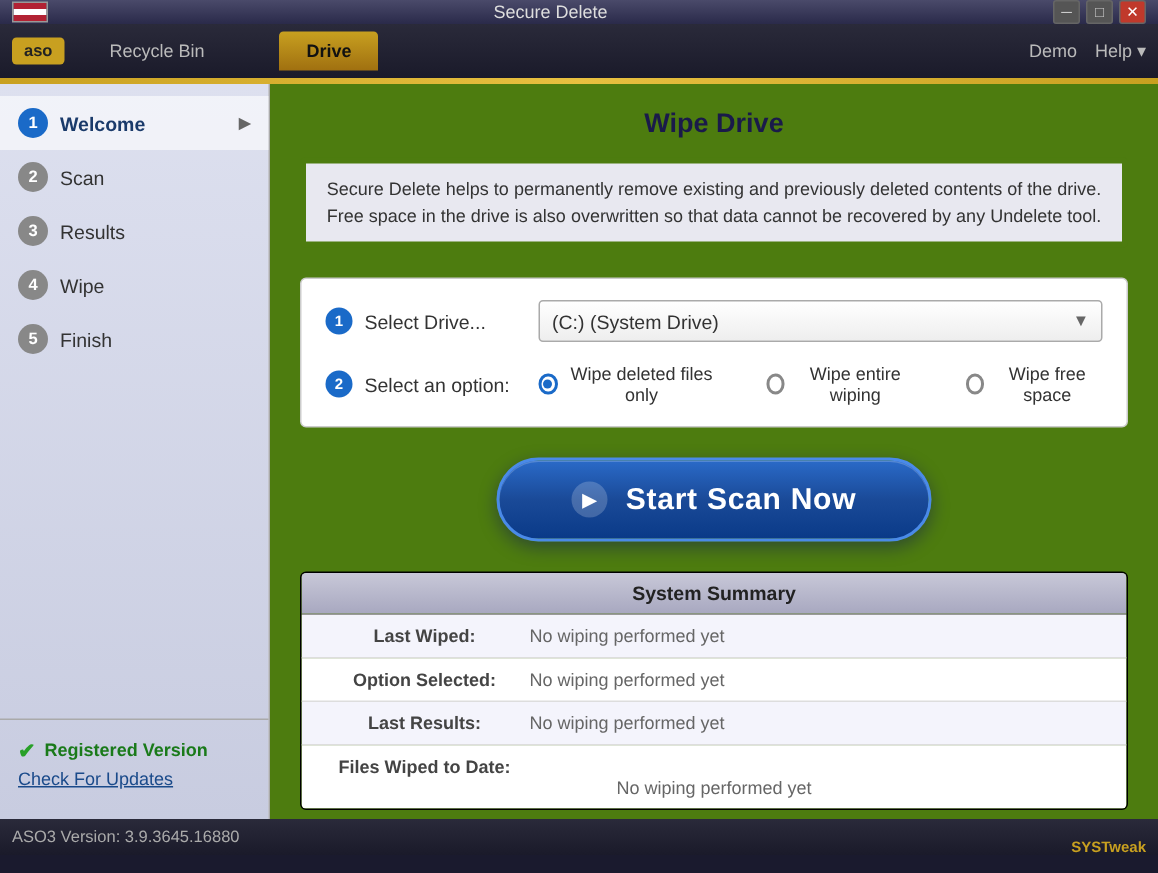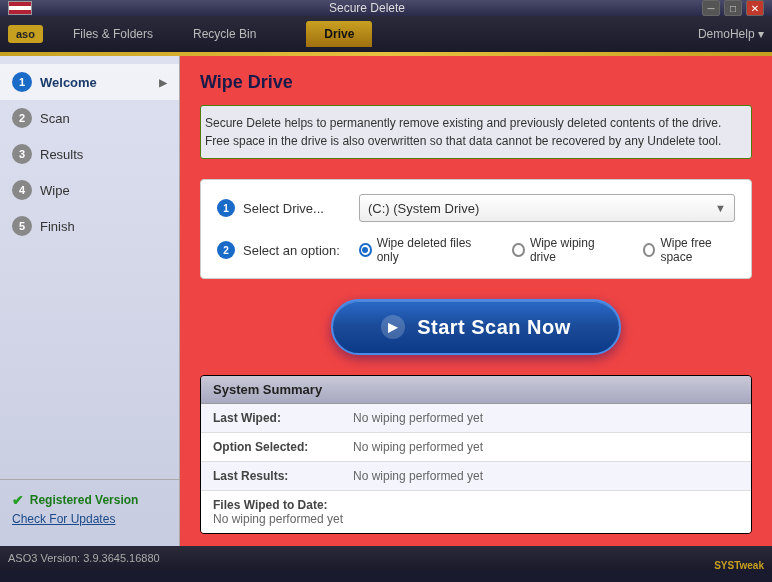--- a/index.html
+++ b/index.html
@@ -72,20 +72,21 @@
     }
     .menu-tab.active {
       background: linear-gradient(to bottom, #c8a020, #a07010);
       color: #111;
       font-weight: bold;
       margin-left: 28px;
     }
     .menu-right {
       margin-left: auto;
       display: flex;
+      gap: 12px;
       color: #bbb;
       font-size: 12px;
       justify-content: space-between;
     }
     .menu-right span { cursor: pointer; }
 
     
     .accent-bar {
       height: 4px;
       background: linear-gradient(to right, #c8a020, #e8c040, #c8a020);
@@ -145,37 +146,38 @@
       color: #1a4a8a; font-size: 12px;
       text-decoration: underline;
       cursor: pointer;
       margin-top: 4px;
     }
 
     
     .content {
       flex: 1;
       padding: 16px 20px;
-      background: #ef4444;
+      background: #4d7c0f;
       overflow-y: auto;
+      text-align: center;
     }
     .page-title {
       font-size: 18px;
       font-weight: bold;
       color: #1a1a4a;
       margin-bottom: 12px;
     }
     .description {
       font-size: 12px;
       color: #333;
       line-height: 1.5;
       margin-bottom: 20px;
       background: #e8e8f0;
       padding: 8px 4px;
-      border: 1px solid #4d7c0f;
+      border: 4px solid #4d7c0f;
       border-radius: 3px;
     }
 
     
     .form-section {
       background: white;
       border: 1px solid #ccc;
       border-radius: 4px;
       padding: 14px 16px;
       margin-bottom: 16px;
@@ -329,21 +331,20 @@
   <div class="title-bar-center">Secure Delete</div>
   <div class="title-bar-controls">
     <div class="title-btn minimize">─</div>
     <div class="title-btn maximize">□</div>
     <div class="title-btn close">✕</div>
   </div>
 </div>
 
 <div class="menu-bar">
   <div class="logo-area">aso</div>
-  <div class="menu-tab">Files &amp; Folders</div>
   <div class="menu-tab">Recycle Bin</div>
   <div class="menu-tab active">Drive</div>
   <div class="menu-right">
     <span>Demo</span>
     <span>Help ▾</span>
   </div>
 </div>
 
 <div class="accent-bar"></div>
 
@@ -405,21 +406,21 @@
         </div>
         <div class="radio-group">
           <label class="radio-option">
             <div class="radio-circle checked">
               <div class="radio-dot"></div>
             </div>
             <span>Wipe deleted files only</span>
           </label>
           <label class="radio-option">
             <div class="radio-circle"></div>
-            <span>Wipe wiping drive</span>
+            <span>Wipe entire wiping</span>
           </label>
           <label class="radio-option">
             <div class="radio-circle"></div>
             <span>Wipe free space</span>
           </label>
         </div>
       </div>
     </div>
 
     <div class="start-btn-container">

